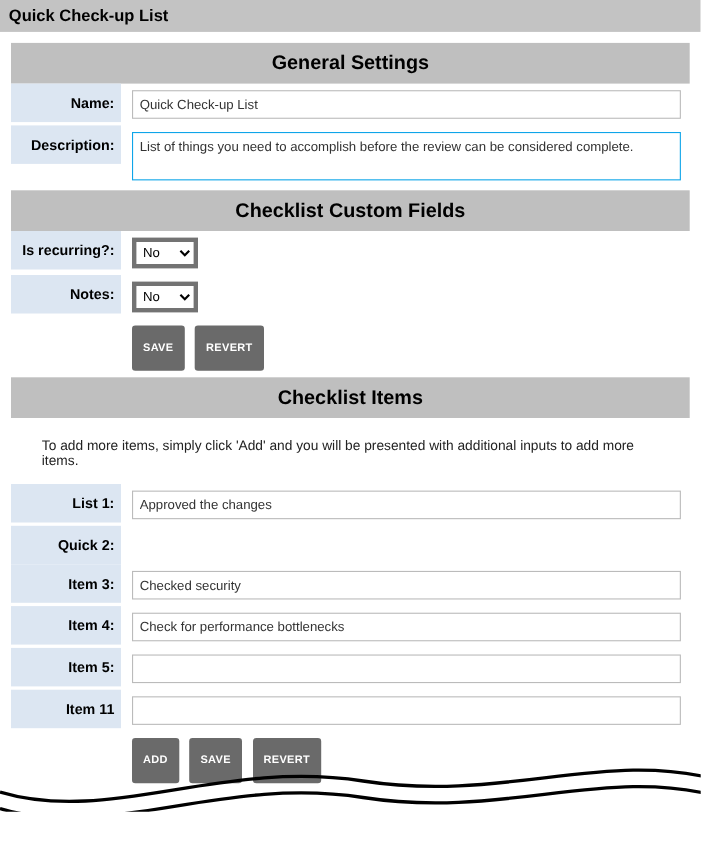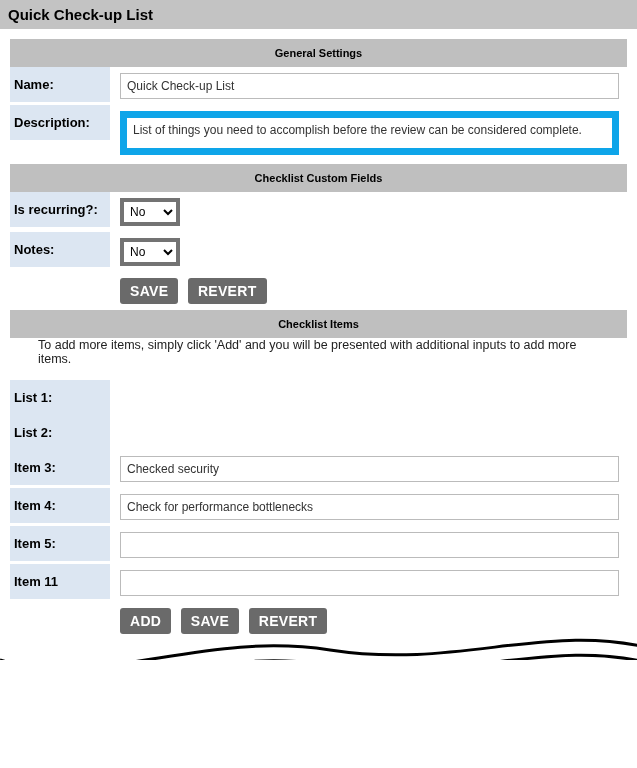--- a/index.html
+++ b/index.html
@@ -18,52 +18,52 @@
       font-size: 15px;
       color: #000;
     }
     .panel {
       padding: 10px 10px 20px 10px;
     }
     .section-header {
       background: #bfbfbf;
       text-align: center;
       font-weight: bold;
-      font-size: 11px;
+      font-size: 18px;
       padding: 8px 12px;
       margin: 0;
     }
     .form-row {
       display: flex;
       align-items: flex-start;
     }
     .label-cell {
       background: #dce6f2;
       width: 100px;
       min-width: 100px;
-      text-align: left;
+      text-align: right;
       padding: 10px 6px 10px 4px;
       font-weight: bold;
       font-size: 13px;
     }
     .input-cell {
       flex: 1;
       padding: 6px 8px 6px 10px;
     }
     .text-input {
       width: 100%;
       border: 1px solid #bbb;
       padding: 5px 6px;
       font-family: Verdana, Arial, sans-serif;
       font-size: 12px;
       color: #333;
     }
     .textarea-input {
       width: 100%;
-      border: 7px solid #0ea5e9;
+      border: 1px solid #0ea5e9;
       padding: 5px 6px;
       font-family: Verdana, Arial, sans-serif;
       font-size: 12px;
       color: #333;
       height: 44px;
       resize: none;
     }
     .select-input {
       border: 4px solid #737373;
       padding: 2px 2px;
@@ -72,29 +72,29 @@
       background: #fff;
     }
     .btn-row {
       padding: 6px 8px 6px 110px;
     }
     .btn {
       background: #6a6a6a;
       color: #fff;
       border: none;
       border-radius: 3px;
-      padding: 5px 10px;
-      font-weight: bold;
-      font-size: 14px;
+      padding: 15px 10px;
+      font-weight: bold;
+      font-size: 10px;
       letter-spacing: 0.3px;
       cursor: pointer;
       margin-right: 6px;
     }
     .instructions {
-      padding: 0 18px 14px 28px;
+      padding: 18px 18px 14px 28px;
       font-size: 12.5px;
       color: #222;
     }
     .items-area {
       position: relative;
     }
     .wavy-cut {
       position: absolute;
       left: -10px;
       right: -10px;
@@ -152,24 +152,27 @@
   </div>
 
   <div class="section-header">Checklist Items</div>
 
   <div class="instructions">To add more items, simply click 'Add' and you will be presented with additional inputs to add more items.</div>
 
   <div class="items-area">
 
     <div class="form-row">
       <div class="label-cell">List 1:</div>
-    </div>
-
-    <div class="form-row">
-      <div class="label-cell">List 2:</div>
+      <div class="input-cell">
+        <input type="text" class="text-input" value="Approved the changes" style="">
+      </div>
+    </div>
+
+    <div class="form-row">
+      <div class="label-cell">Quick 2:</div>
     </div>
 
     <div class="form-row">
       <div class="label-cell">Item 3:</div>
       <div class="input-cell">
         <input type="text" class="text-input" value="Checked security" style="">
       </div>
     </div>
 
     <div class="form-row">

